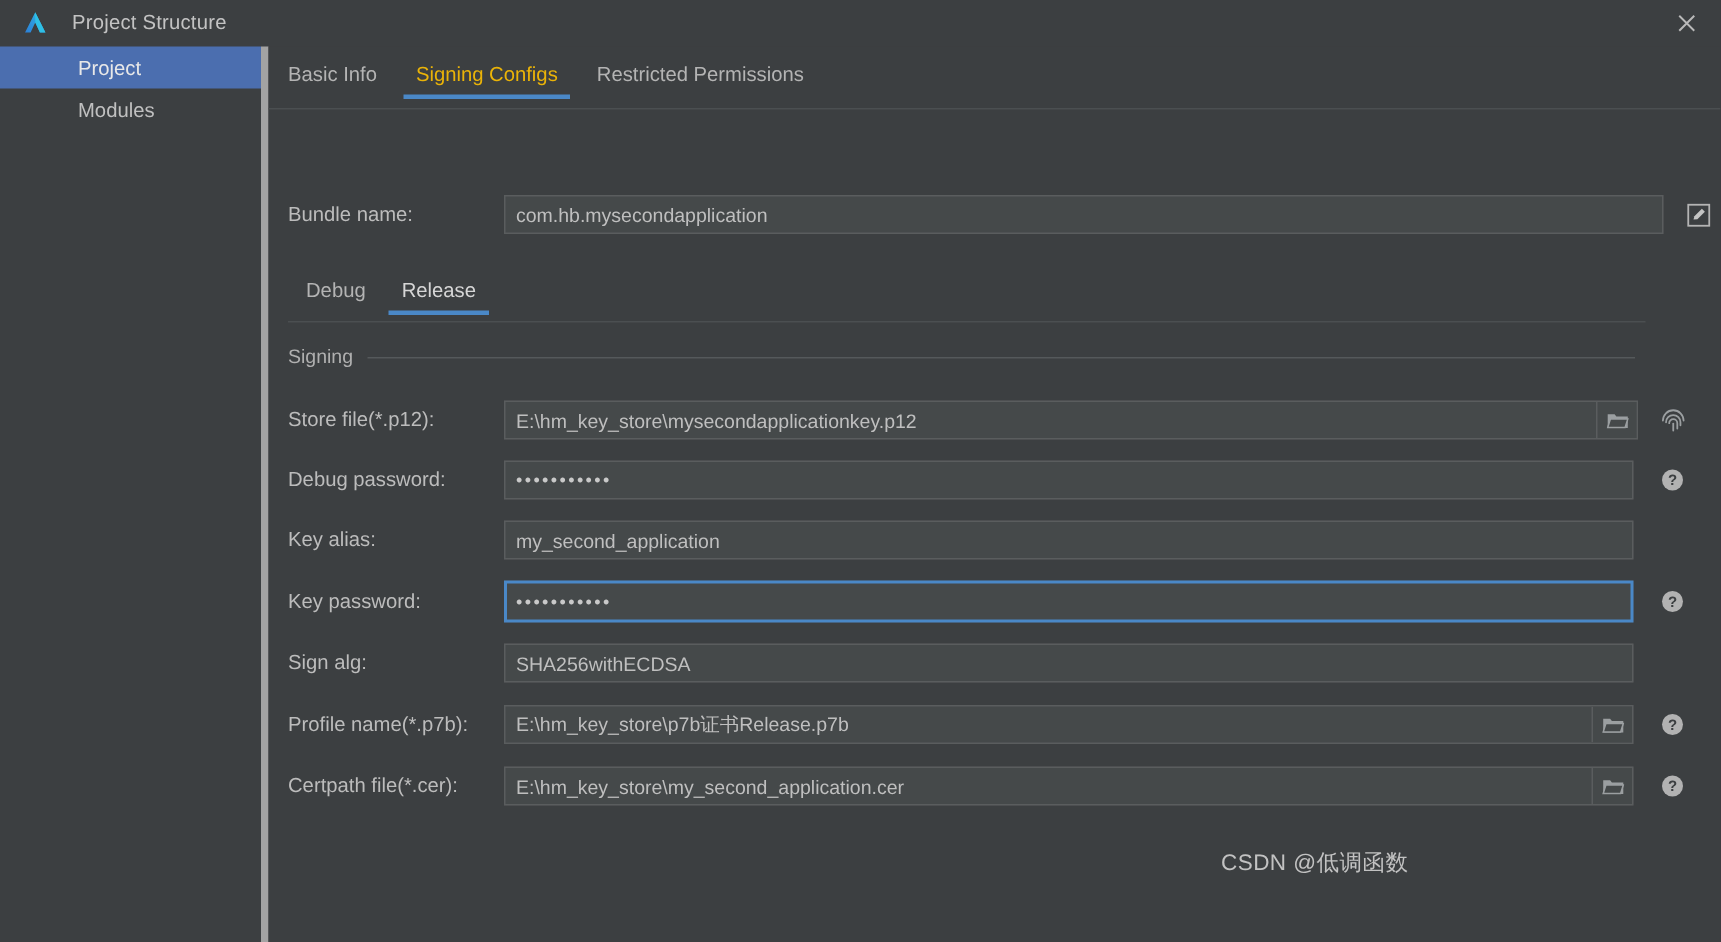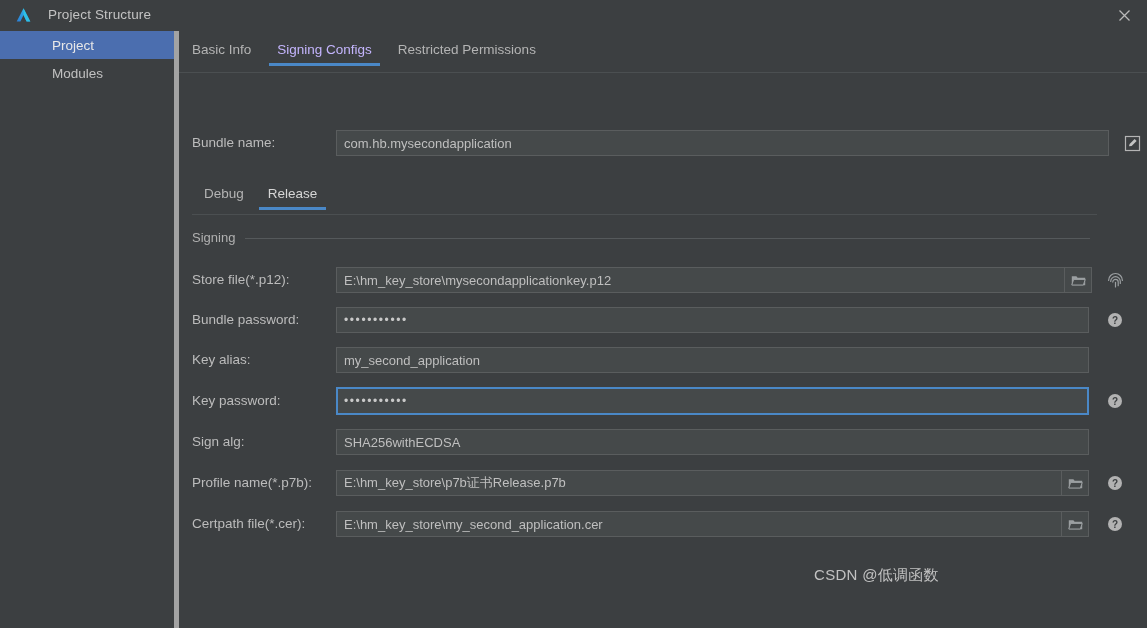--- a/index.html
+++ b/index.html
@@ -97,21 +97,21 @@
     align-items: flex-start;
   }
   .tab {
     position: relative;
     padding: 4px 13px 9px 13px;
     font-size: 13.5px;
     color: #b4b4b4;
     cursor: pointer;
     white-space: nowrap;
   }
-  .tab.active { color: #c4b5fd; }
+  .tab.active { color: #eab308; }
   .tab.active::after {
     content: "";
     position: absolute;
     left: 5px; right: 5px; bottom: 0;
     height: 3px;
     background: #4a88c7;
   }
   .tabs-underline {
     position: absolute;
     left: 0; top: 41px;
@@ -348,21 +348,21 @@
       <svg width="19" height="19" viewBox="0 0 19 19">
         <g fill="none" stroke="#9b9fa1" stroke-width="1.2" stroke-linecap="round">
           <path d="M2.6 9.4 a6.9 6.9 0 0 1 13.8 0"></path>
           <path d="M4.7 10.5 a4.8 4.8 0 0 1 9.6 0 v2.0"></path>
           <path d="M6.8 11.1 a2.7 2.7 0 0 1 5.4 0 v3.6"></path>
           <path d="M9.5 11.4 v4.6"></path>
         </g>
       </svg>
     </div>
 
-    <div class="row-label" style="left:13px; top:281px;">Bundle password:</div>
+    <div class="row-label" style="left:13px; top:281px;">Debug password:</div>
     <div class="field" style="left:157px; top:276px; width:753px;">
       <span class="value pwd">•••••••••••</span>
     </div>
     <div class="side-icon" style="left:925px; top:278px;">
       <svg width="16" height="16" viewBox="0 0 16 16">
         <circle cx="8" cy="8" r="7" fill="#b2b2b2"></circle>
         <text x="8" y="11.6" text-anchor="middle" font-size="10" font-family="Liberation Sans, sans-serif" font-weight="bold" fill="#3c3f41">?</text>
       </svg>
     </div>
 

